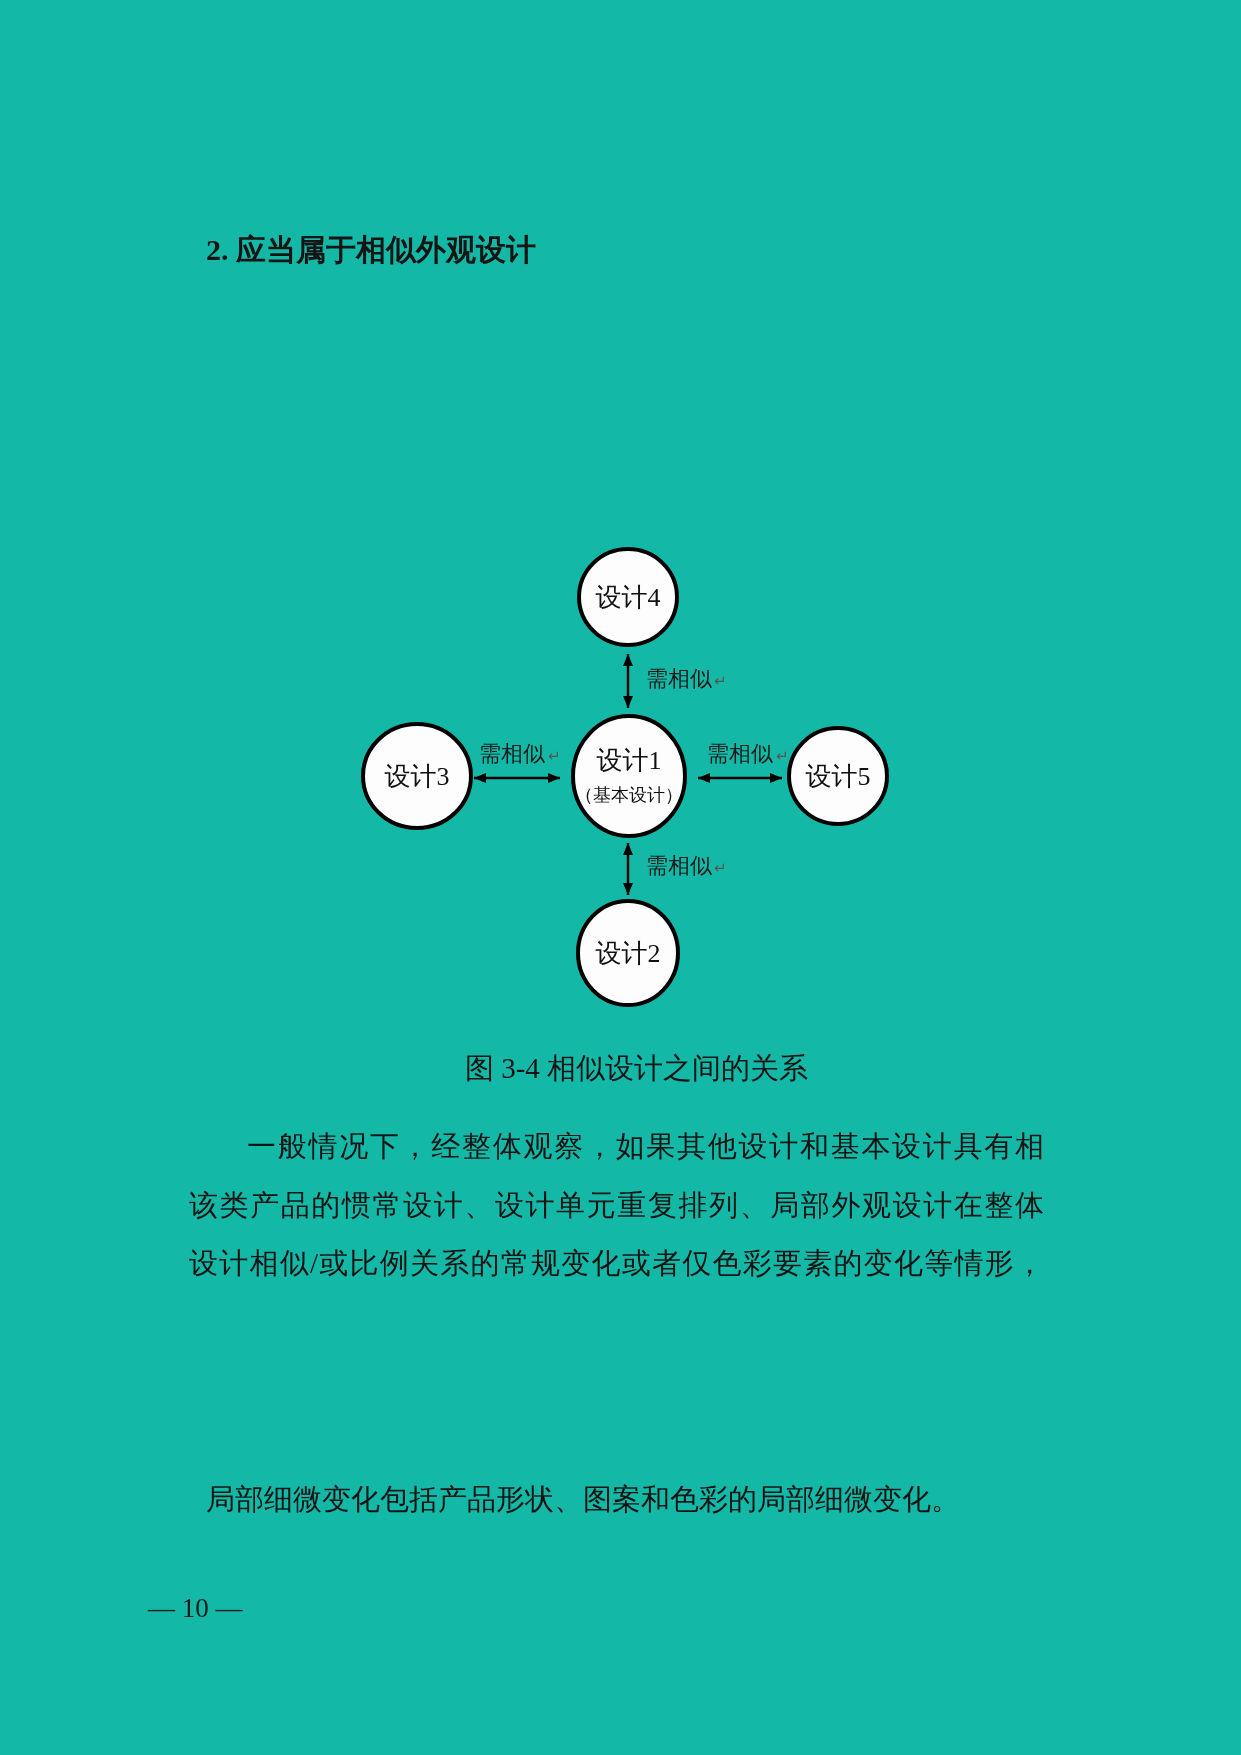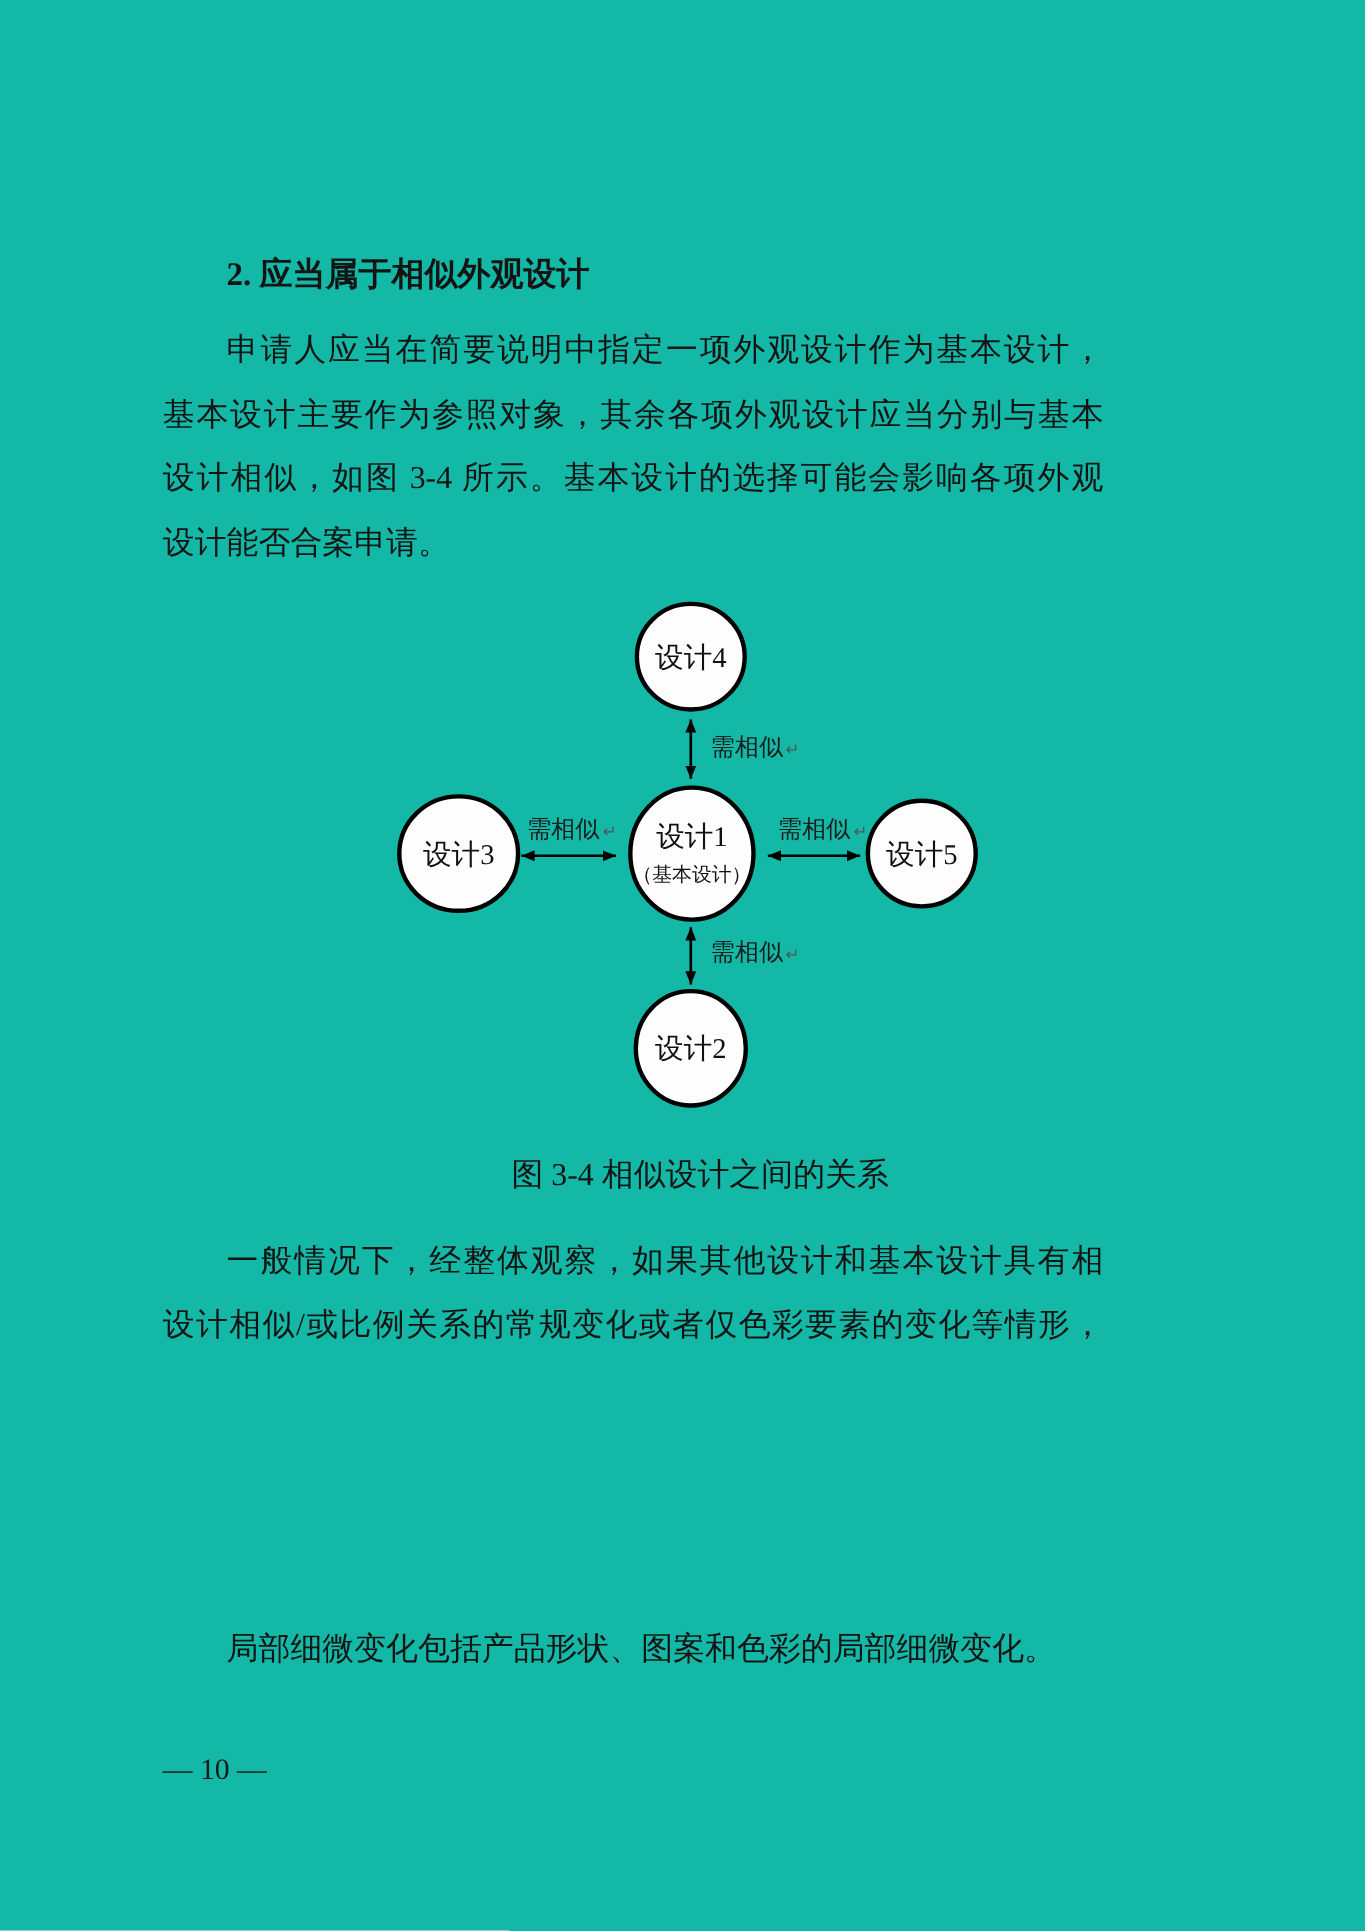--- a/index.html
+++ b/index.html
@@ -19,21 +19,21 @@
     font-size:30px;line-height:44px;font-weight:bold;
     text-indent:58px;white-space:nowrap;
   }
   .h21{
     left:148px;top:1418px;width:860px;
     font-size:30px;line-height:44px;font-weight:bold;
     text-indent:58px;white-space:nowrap;
   }
   .para{left:148px;width:855px;}
   .p1{top:289px;}
-  .p2{top:1117px;}
+  .p2{top:1117px;margin-left:41px;}
   .line{font-size:29px;height:58.5px;line-height:58.5px;}
   .just{text-align:justify;text-align-last:justify;}
   .indent{text-indent:58px;}
   .caption{
     left:16px;top:1048px;width:1241px;
     font-size:29px;line-height:40px;text-align:center;
   }
   .p3{
     left:148px;top:1477px;width:920px;
     font-size:29px;line-height:44px;text-indent:58px;white-space:nowrap;
@@ -50,26 +50,20 @@
   .edge-label{font-family:"Liberation Serif","DejaVu Serif",serif;font-size:22px;fill:#1a1a1a;}
   .return-mark{font-family:"DejaVu Sans",sans-serif;font-size:15px;fill:#555;}
 </style>
 </head>
 <body>
 
 <div class="page">
 
   <div class="abs h2">2. 应当属于相似外观设计</div>
 
-  <div class="abs para p1">
-    <div class="line just indent">申请人应当在简要说明中指定一项外观设计作为基本设计，</div>
-    <div class="line just">基本设计主要作为参照对象，其余各项外观设计应当分别与基本</div>
-    <div class="line just">设计相似，如图 3-4 所示。基本设计的选择可能会影响各项外观</div>
-    <div class="line">设计能否合案申请。</div>
-  </div>
 
   <svg class="abs figure-svg" width="660" height="480" viewBox="300 535 660 480" xmlns="http://www.w3.org/2000/svg">
     <defs>
       <marker id="ah" markerUnits="userSpaceOnUse" markerWidth="14" markerHeight="12" refX="12" refY="5" orient="auto-start-reverse">
         <path d="M0,0 L12,5 L0,10 z" fill="#000"></path>
       </marker>
     </defs>
 
     <line class="edge-line" x1="628" y1="654" x2="628" y2="708" marker-start="url(#ah)" marker-end="url(#ah)"></line>
     <line class="edge-line" x1="474" y1="778" x2="560" y2="778" marker-start="url(#ah)" marker-end="url(#ah)"></line>
@@ -112,20 +106,21 @@
     <g>
       <ellipse class="node-circle" cx="628" cy="953" rx="50" ry="52"></ellipse>
       <text class="node-label" x="628" y="962" text-anchor="middle">设计2</text>
     </g>
   </svg>
 
   <div class="abs caption">图 3-4 相似设计之间的关系</div>
 
   <div class="abs para p2">
     <div class="line just indent">一般情况下，经整体观察，如果其他设计和基本设计具有相</div>
+    <div class="line just">该类产品的惯常设计、设计单元重复排列、局部外观设计在整体</div>
     <div class="line just">设计相似/或比例关系的常规变化或者仅色彩要素的变化等情形，</div>
   </div>
 
 
   <div class="abs p3">局部细微变化包括产品形状、图案和色彩的局部细微变化。</div>
 
   <div class="abs footer">— 10 —</div>
 
 </div>
 

